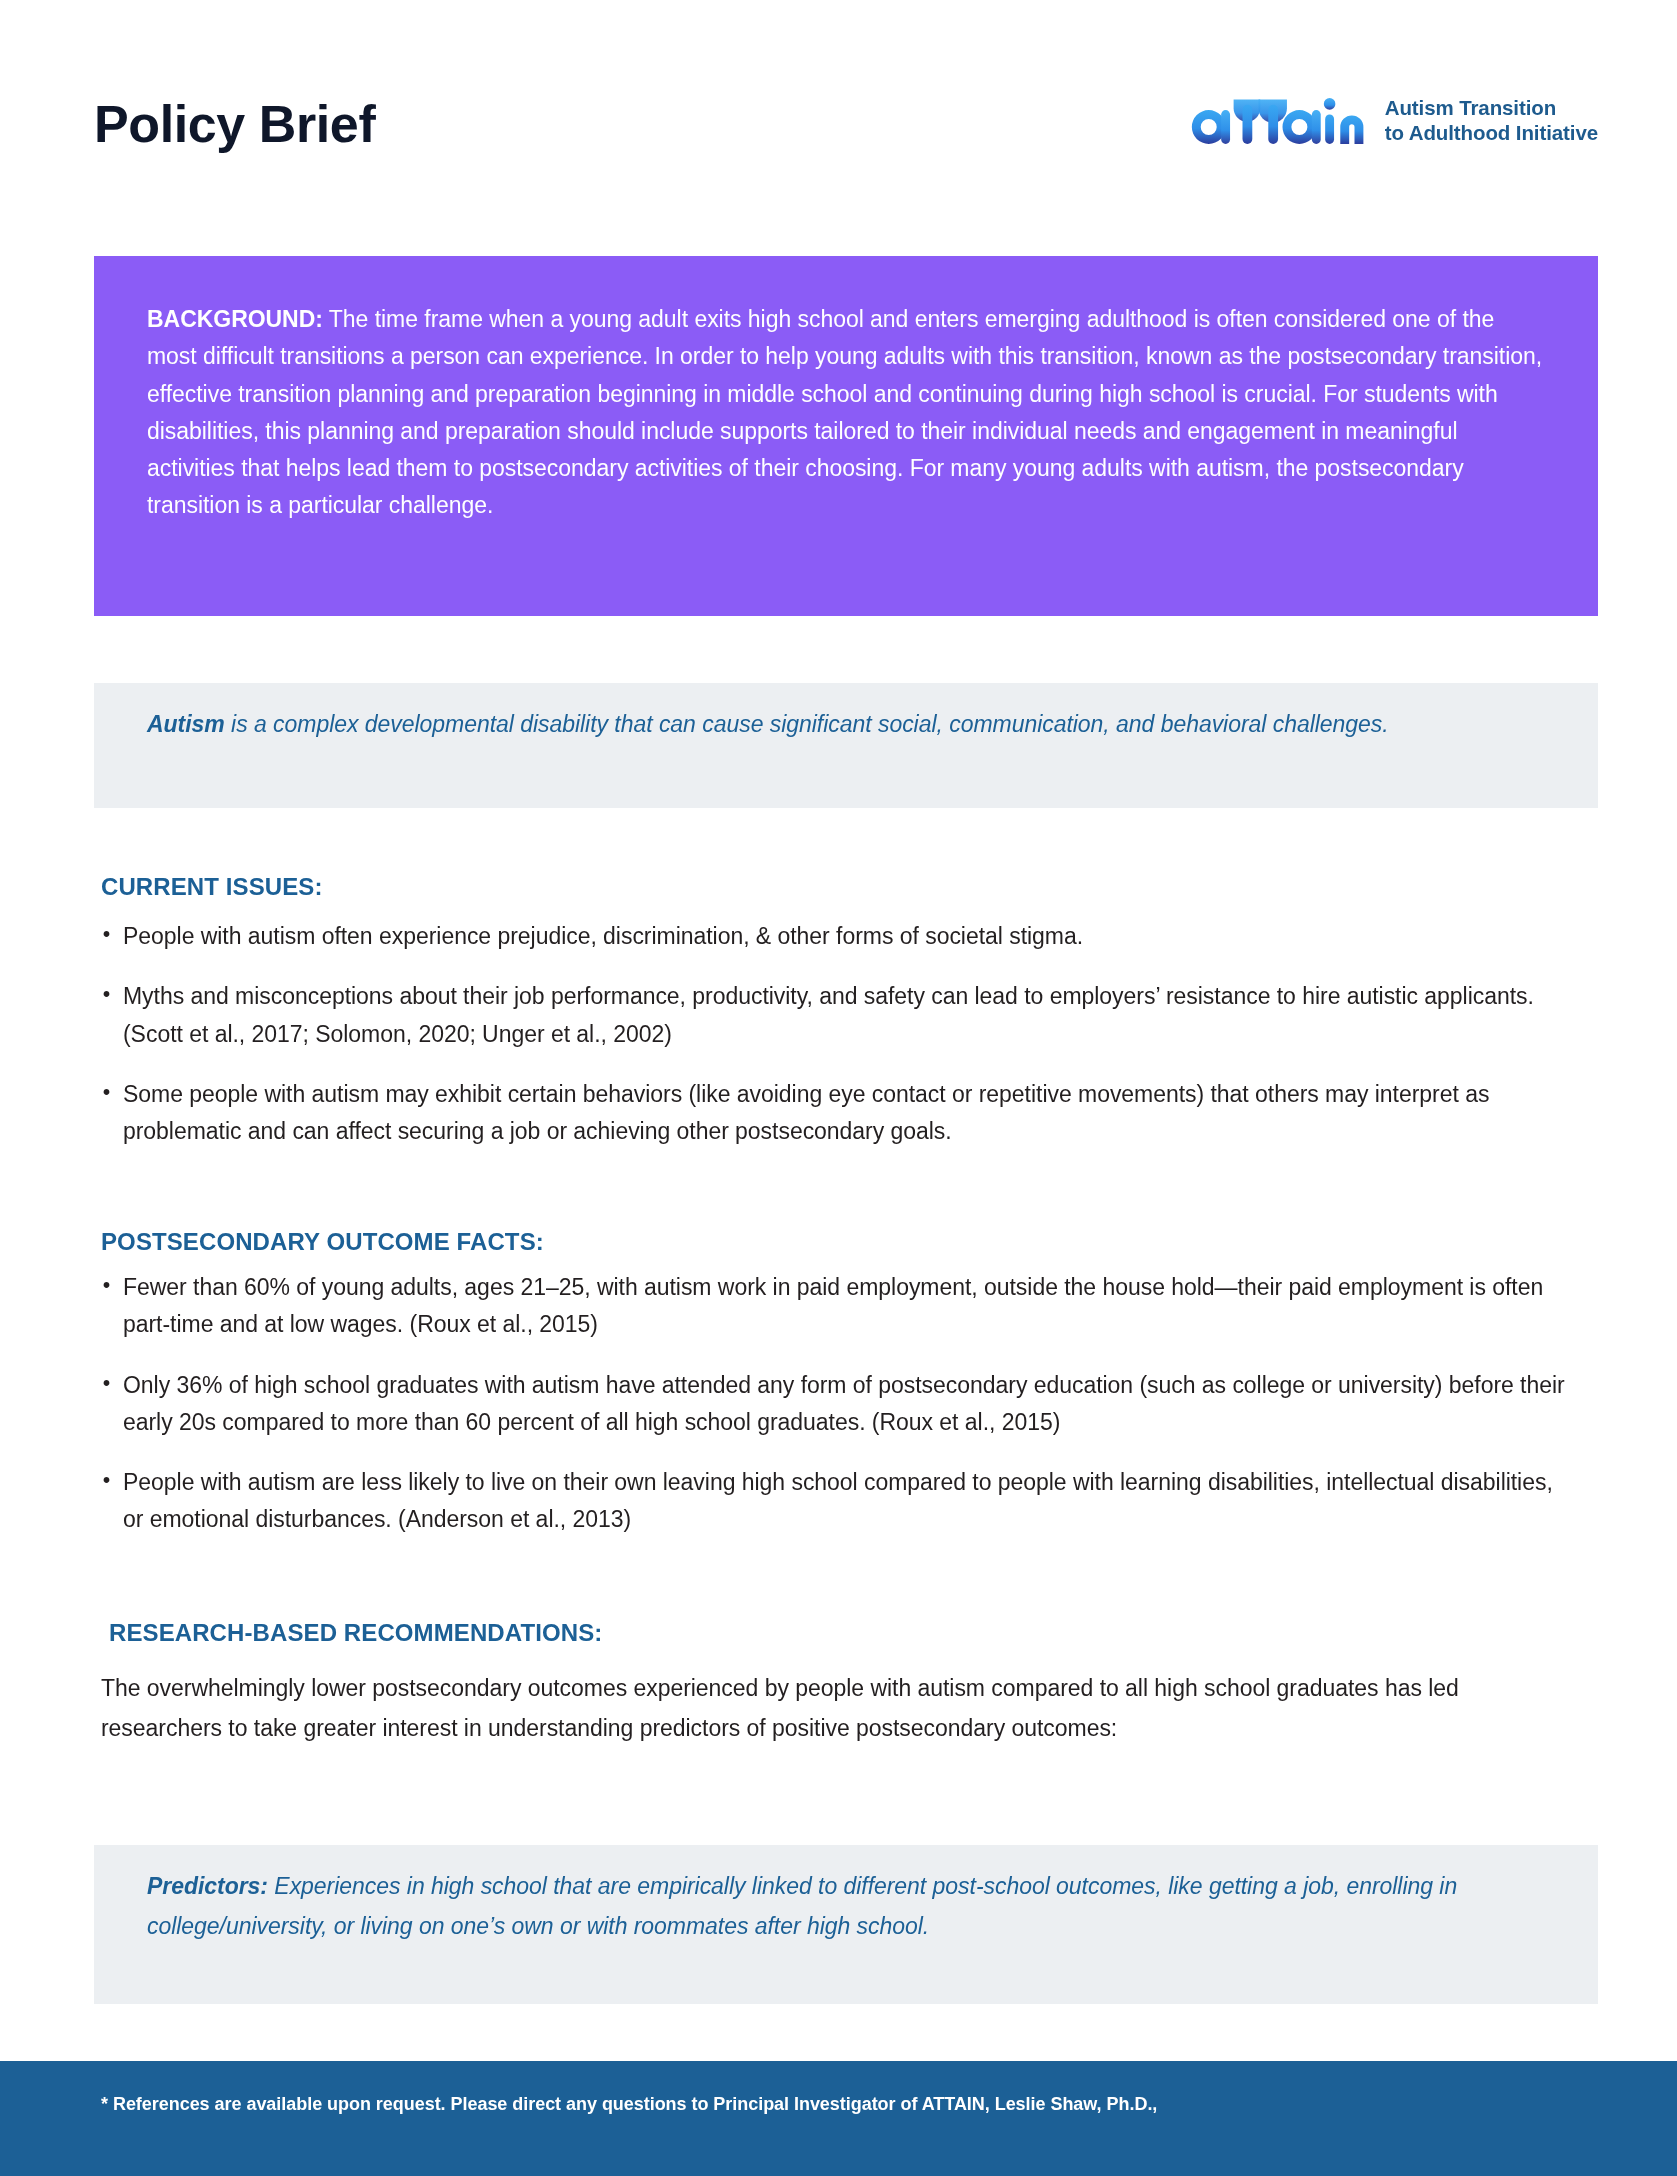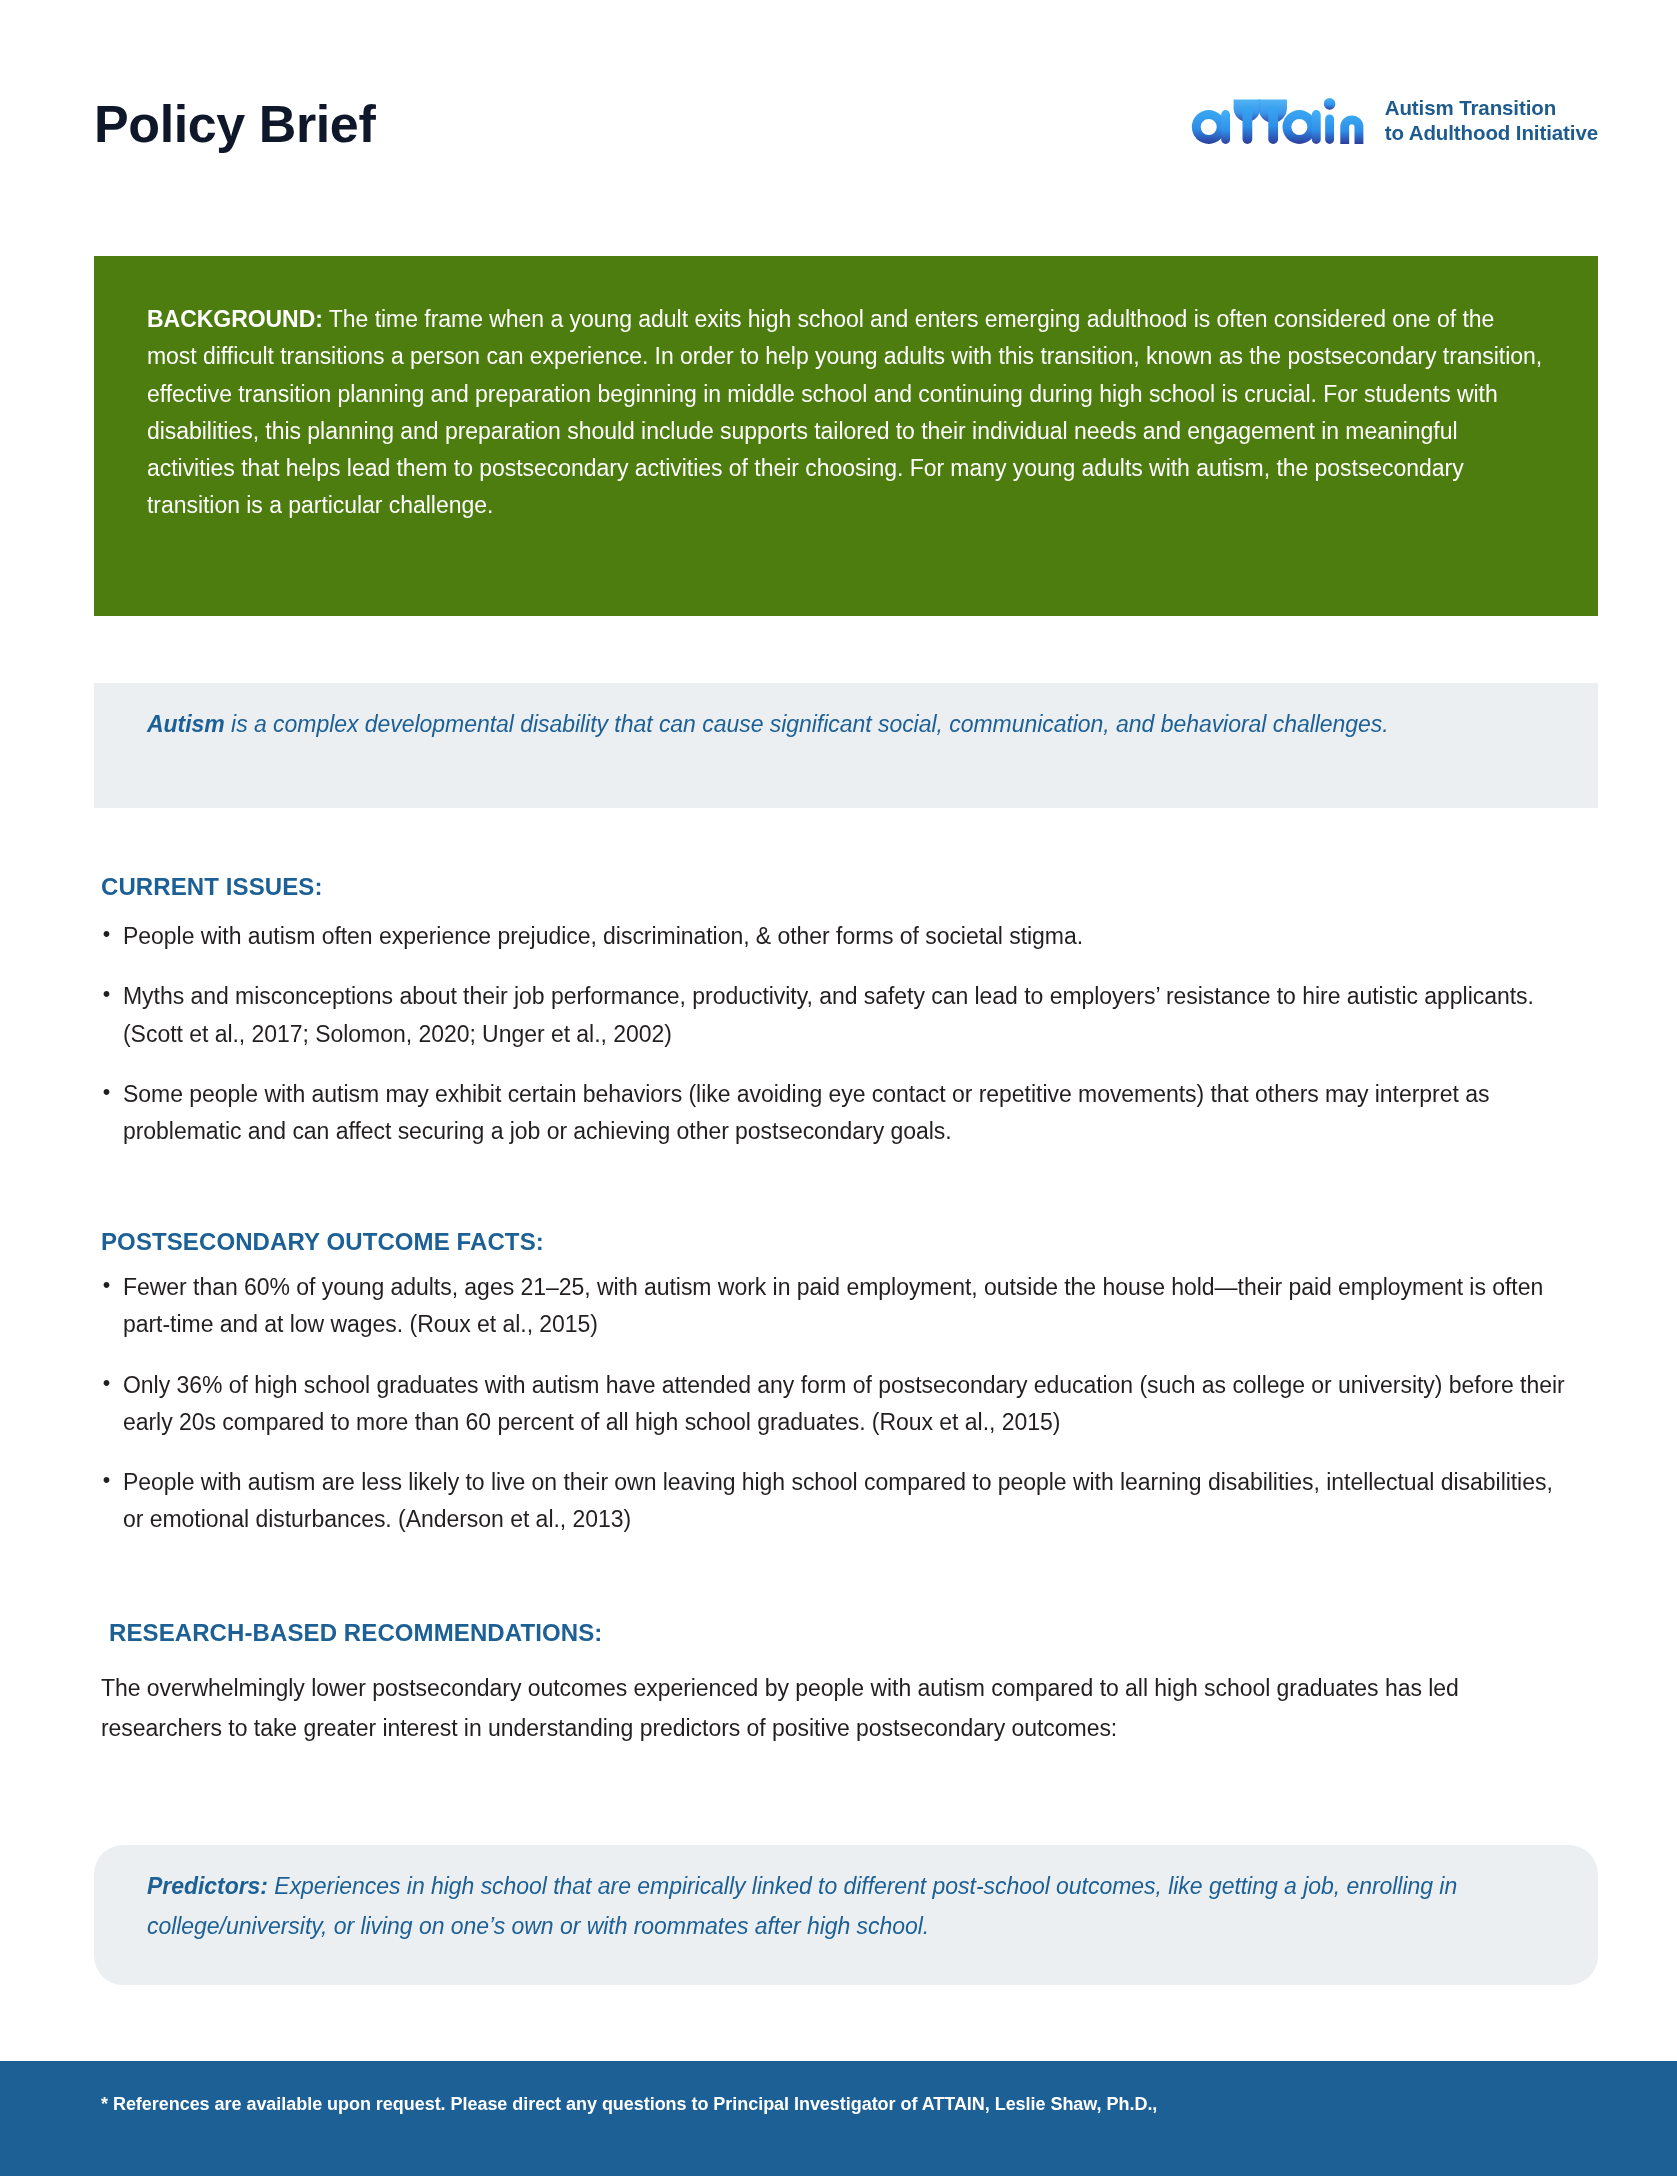--- a/index.html
+++ b/index.html
@@ -60,21 +60,21 @@
     white-space: nowrap;
   }
 
   
   .bg-panel {
     position: absolute;
     left: 94px;
     top: 256px;
     width: 1504px;
     height: 360px;
-    background: #4d7c0f;
+    background: #8b5cf6;
     padding: 45px 53px 0 53px;
   }
 
   .bg-panel p {
     font-size: 23px;
     line-height: 1.62;
     color: #ffffff;
     letter-spacing: -0.04px;
   }
 
@@ -82,21 +82,21 @@
 
   
   .callout {
     position: absolute;
     left: 94px;
     background: #eceff2;
     padding: 22px 53px 34px 53px;
   }
 
   #callout-autism { top: 683px; width: 1504px; height: 125px; }
-  #callout-predictors { top: 1845px; width: 1504px; height: 140px; border-radius: 29px; }
+  #callout-predictors { top: 1845px; width: 1504px; height: 159px; }
 
   .callout p {
     font-size: 23px;
     line-height: 1.72;
     color: #1c6096;
     font-style: italic;
     letter-spacing: -0.04px;
   }
 
   .callout .term { font-weight: bold; }

